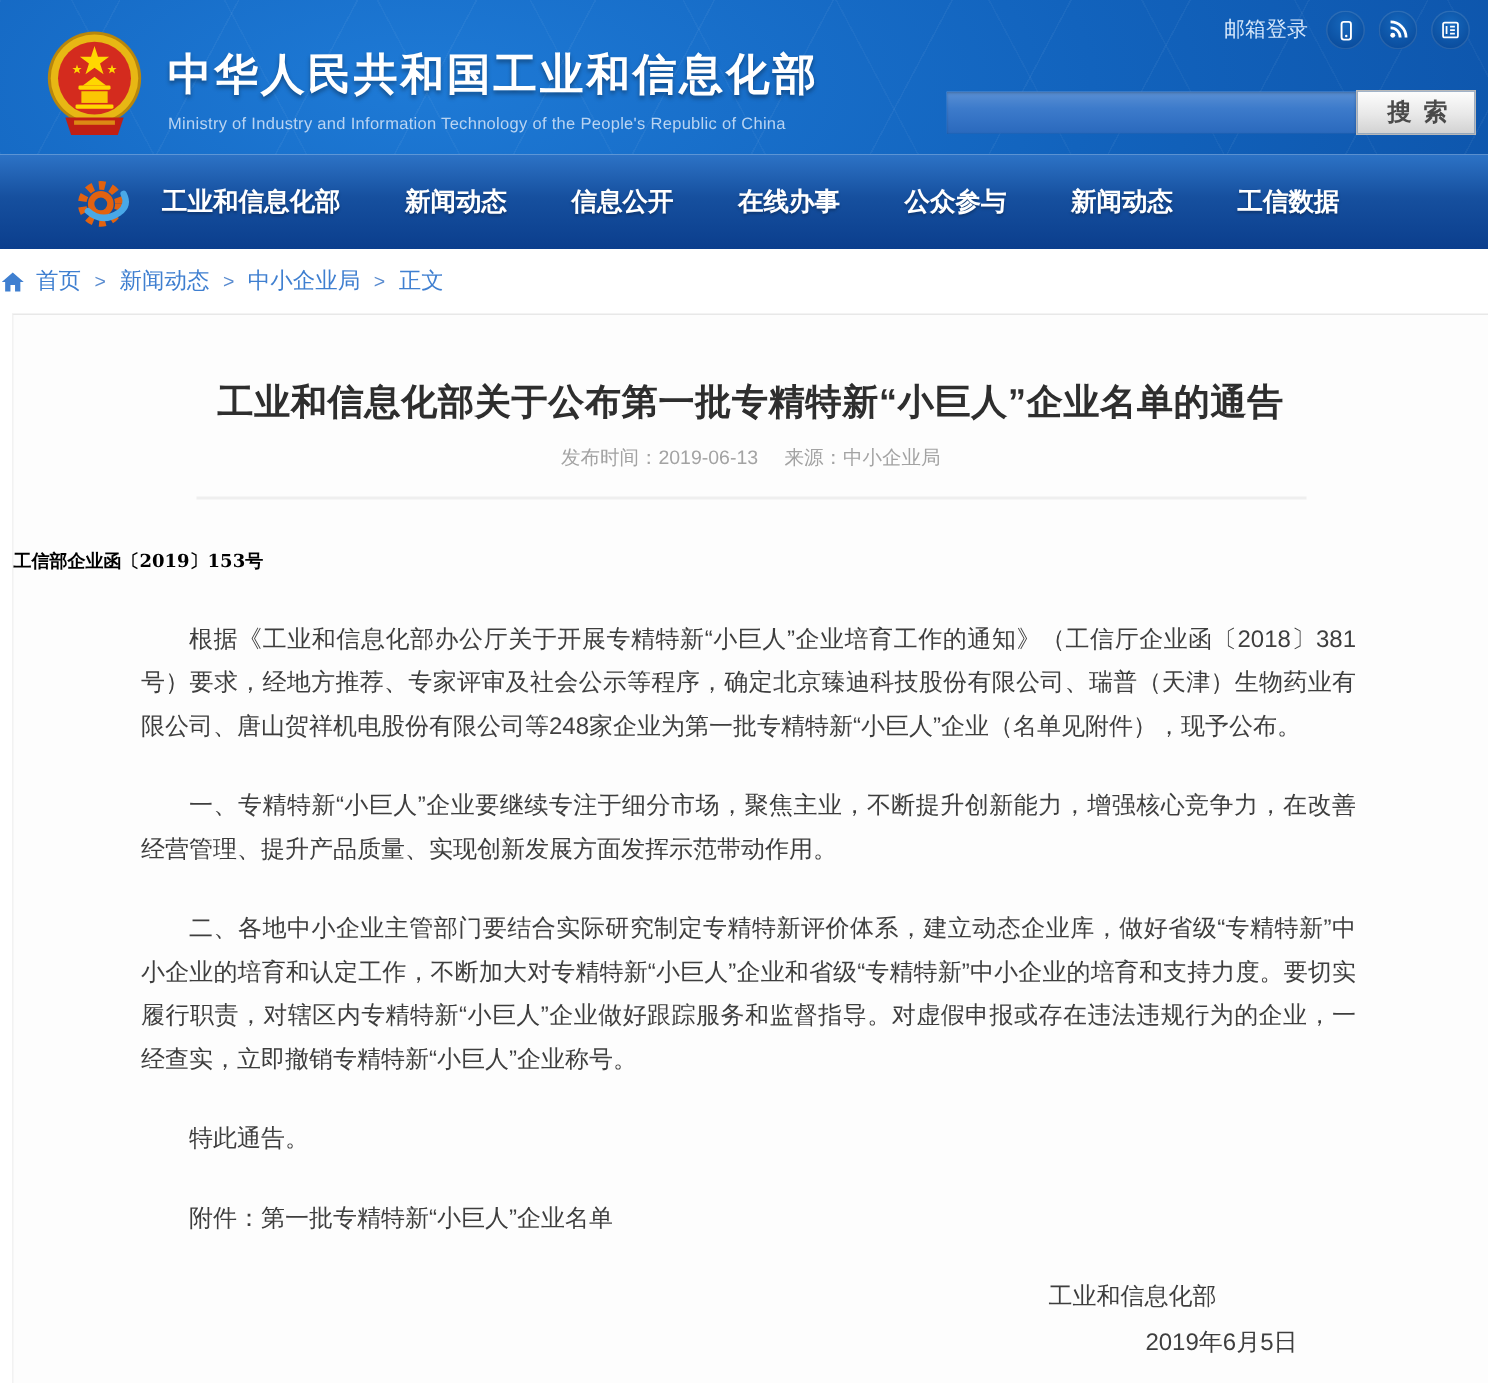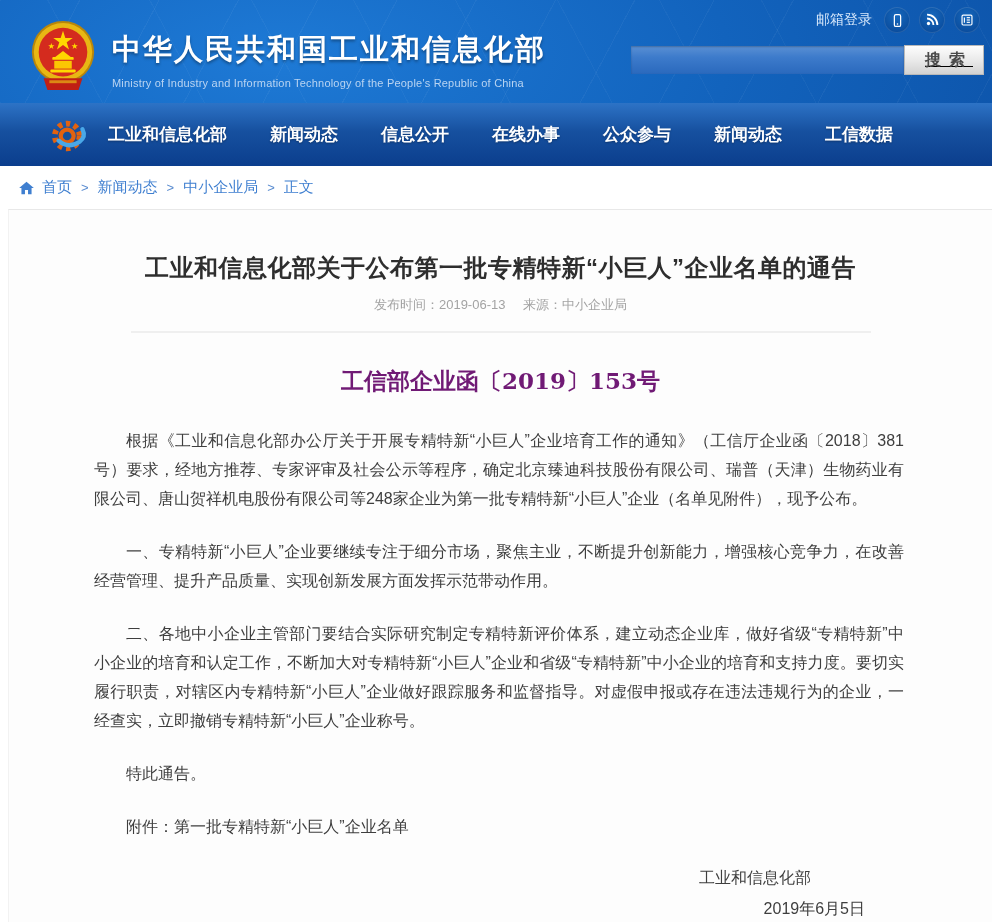--- a/index.html
+++ b/index.html
@@ -30,21 +30,21 @@
 
   .brand { position: absolute; left: 28px; top: 18px; display: flex; align-items: flex-start; z-index: 2; }
   .emblem { width: 70px; height: 74px; margin-right: 14px; display: block; }
   .brand-titles { padding-top: 12px; }
   .site-title {
     color: #ffffff; font-size: 29px; font-weight: bold; letter-spacing: 2px;
     text-shadow: 0 2px 3px rgba(0,0,0,0.35);
   }
   .site-subtitle { color: #b9d4f2; font-size: 11px; margin-top: 7px; letter-spacing: 0.2px; }
 
-  .searchbox { position: absolute; left: 631px; top: 46px; display: flex; z-index: 3; text-decoration: underline; }
+  .searchbox { position: absolute; left: 631px; top: 61px; display: flex; z-index: 3; }
   .search-input {
     width: 273px; height: 28px; border: none; outline: none; padding: 0 8px;
     background: linear-gradient(180deg, #5a90d4 0%, #3d7bcb 40%, #2a69bd 100%);
     box-shadow: inset 0 1px 2px rgba(0,0,0,0.25);
     color: #ffffff; font-size: 13px;
   }
   .search-btn {
     width: 80px; height: 30px; margin-top: -1px; cursor: pointer;
     border: 1px solid #b9b9b9;
     background: linear-gradient(180deg, #fdfdfd 0%, #e8e8e8 55%, #d2d2d2 100%);
@@ -61,21 +61,21 @@
   .nav-logo { width: 42px; height: 40px; margin-right: 16px; display: block; }
   .nav-item {
     color: #ffffff; font-size: 17px; font-weight: bold; text-decoration: none;
     margin-right: 43px; cursor: pointer; white-space: nowrap;
     text-shadow: 0 1px 2px rgba(0,0,0,0.3);
   }
 
   
   .breadcrumb {
     width: 992px; height: 43px; background: #ffffff;
-    display: flex; align-items: center; padding-left: 18px;
+    display: flex; align-items: center; 
     font-size: 15px; color: #3f7fd0;
   }
   .home-icon { width: 17px; height: 16px; margin-right: 7px; display: block; }
   .crumb { color: #3f7fd0; text-decoration: none; cursor: pointer; }
   .crumb-current { color: #3f7fd0; text-align: right; }
   .crumb-sep { color: #5a8cd0; margin: 0 9px; font-size: 13px; }
 
   
   .card {
     margin-left: 8px; width: 984px; background: #fdfdfd;
@@ -83,23 +83,23 @@
     min-height: 714px; padding-bottom: 10px;
   }
   .article-title {
     padding-top: 42px; text-align: center;
     font-size: 24px; font-weight: bold; color: #2e2e2e; letter-spacing: 0.5px;
   }
   .meta { margin-top: 12px; text-align: center; font-size: 13px; color: #a3a3a3; }
   .meta span { margin: 0 7px; }
   .divider { width: 740px; margin: 17px auto 0 auto; border: none; border-top: 2px solid #efefef; }
   .doc-number {
-    margin-top: 33px; text-align: center;
+    margin-top: 33px; 
     font-family: "DejaVu Serif", "Liberation Serif", serif;
-    font-size: 23px; font-weight: bold; color: #701a75;
+    font-size: 12px; font-weight: bold; color: #000000;
   }
   .doc-body { padding: 29px 88px 0 85px; }
   .doc-body p {
     font-size: 16px; line-height: 29px; color: #3e3e3e;
     text-indent: 2em; text-align: justify; margin-bottom: 24px;
   }
   .doc-body p.attachment { margin-top: 4px; }
   .sig-name { text-align: right; padding-right: 93px; font-size: 16px; color: #3e3e3e; margin-top: 27px; }
   .sig-date { text-align: right; padding-right: 39px; font-size: 16px; color: #3e3e3e; margin-top: 10px; }
 </style>

